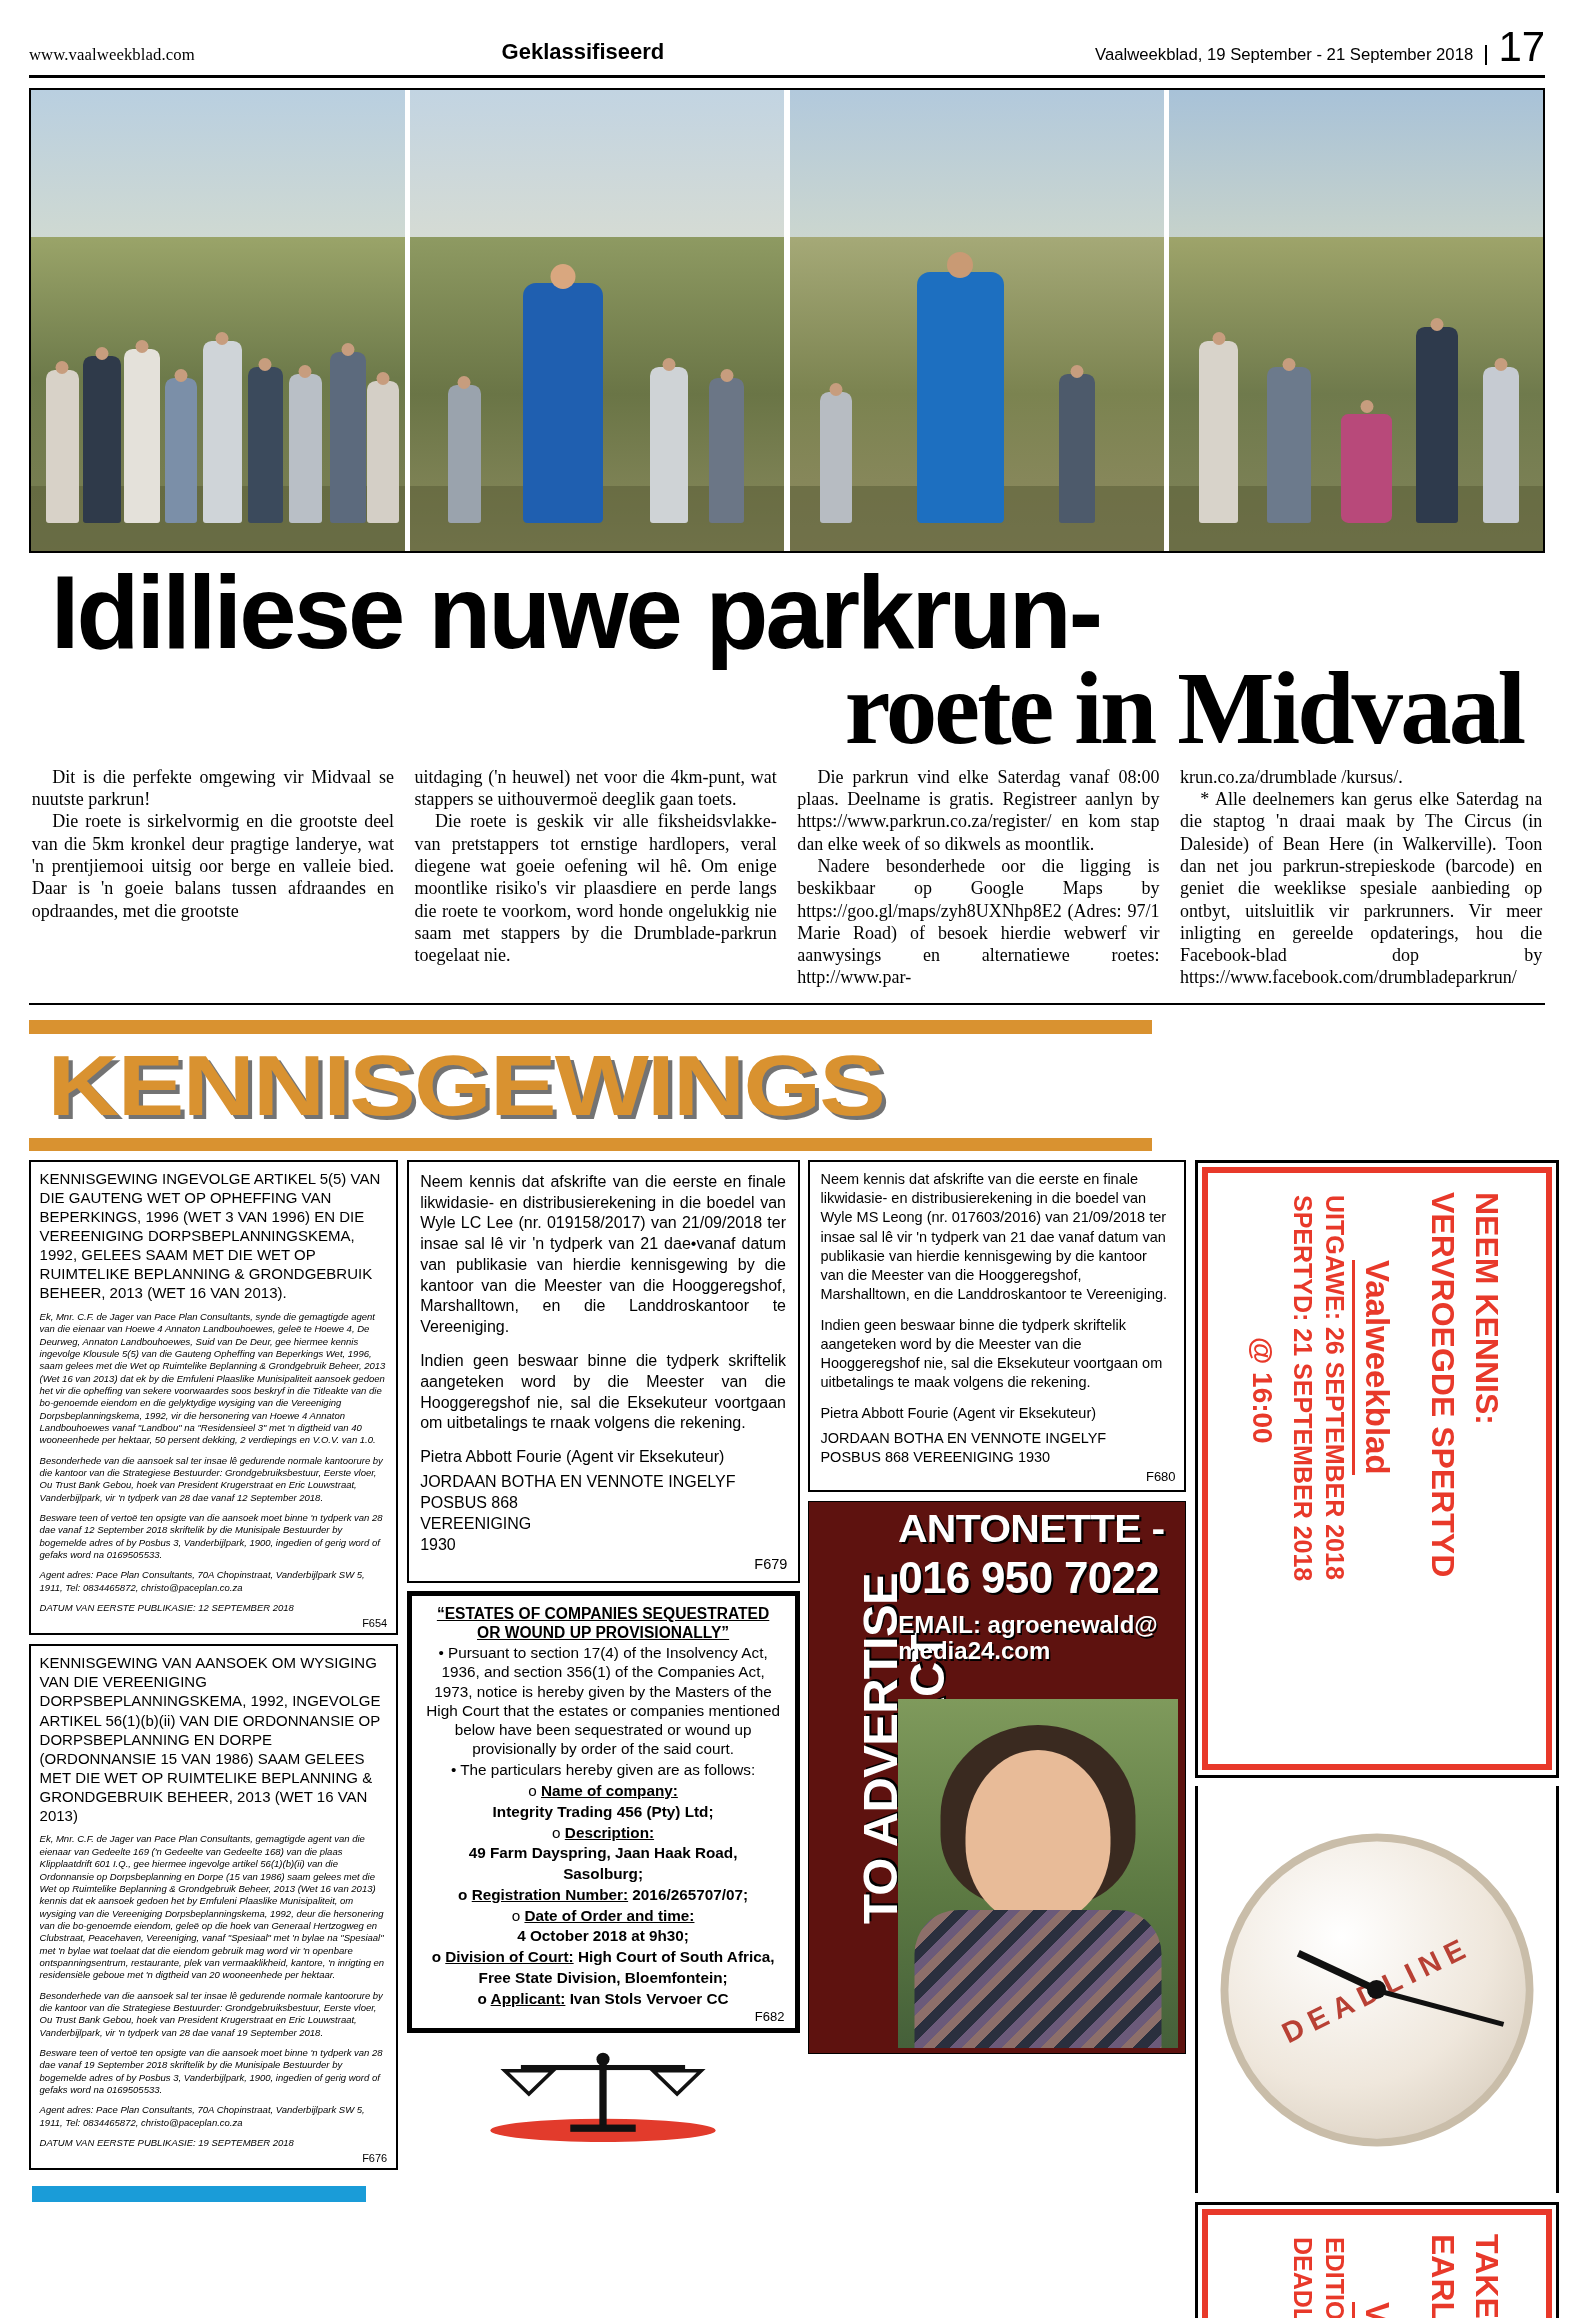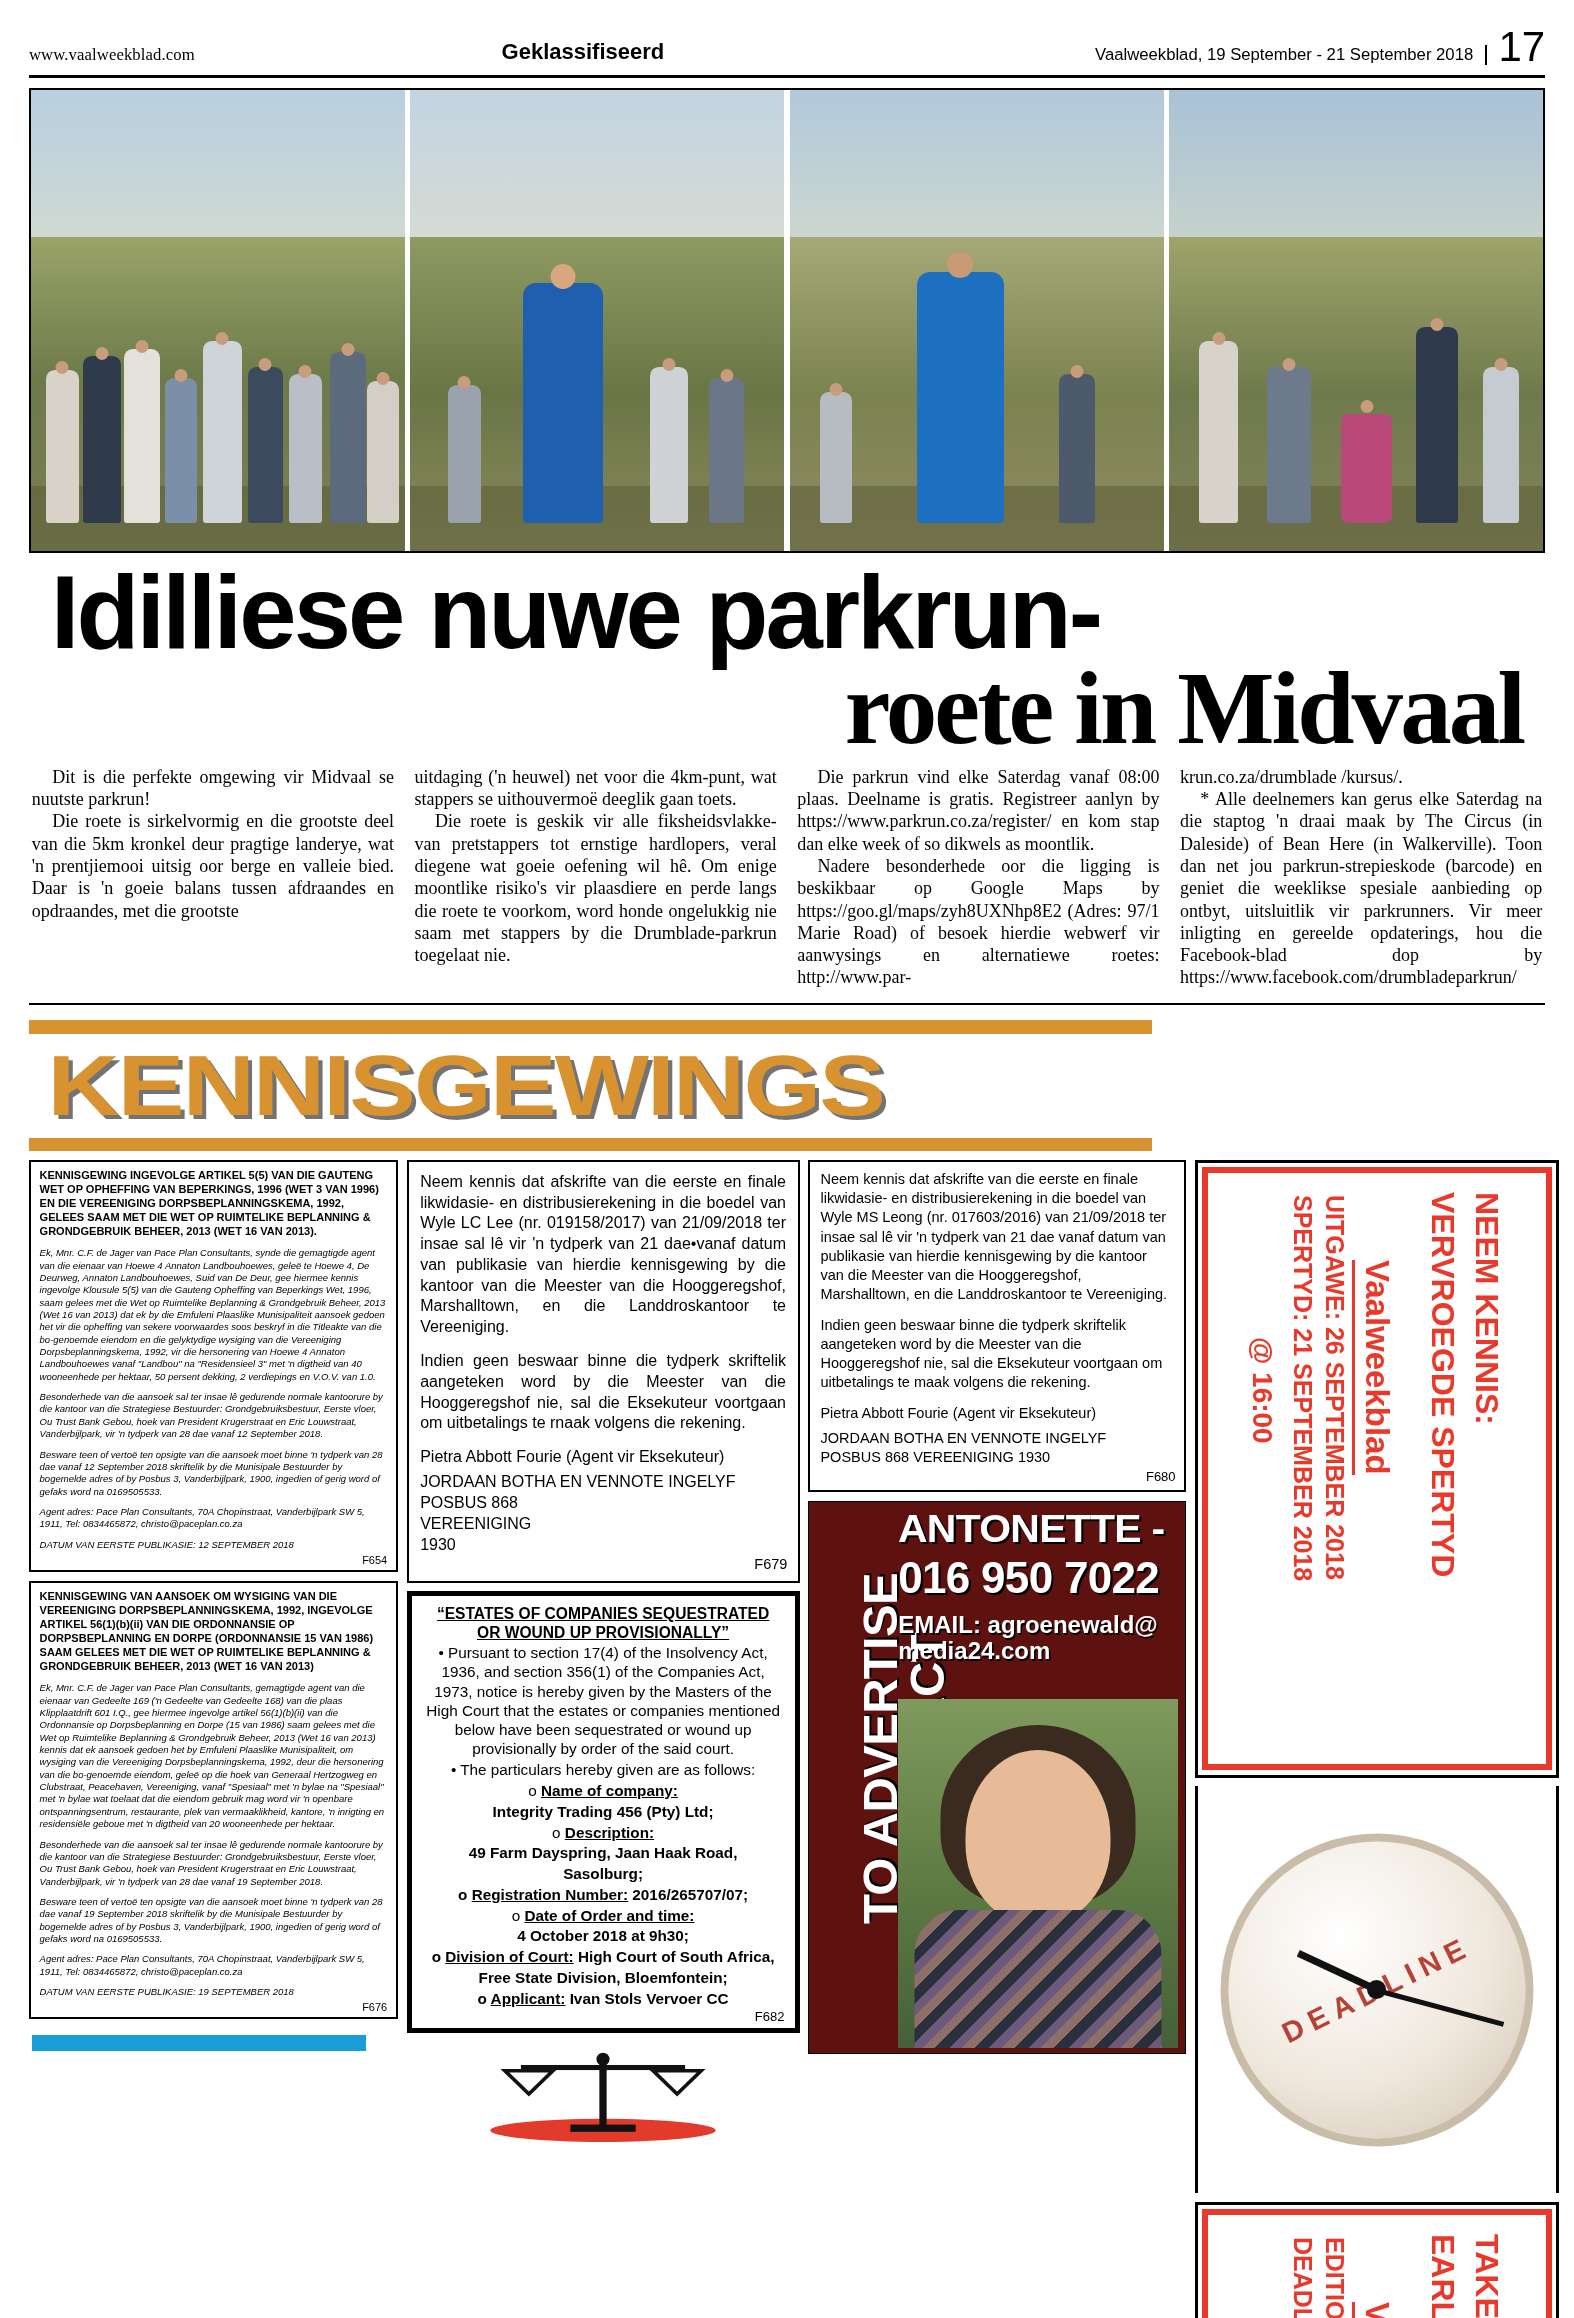--- a/index.html
+++ b/index.html
@@ -68,21 +68,21 @@
 
   
   .grid { display: flex; gap: 8.7px; margin: 8.7px 2.9px 0 2.9px; align-items: flex-start; }
   .col { display: flex; flex-direction: column; gap: 8.7px; }
   .c1 { width: 369px; }
   .c2 { width: 393px; }
   .c3 { width: 378px; }
   .c4 { width: 364px; }
 
   .notice { border: 2.2px solid #000; padding: 7.3px 8.7px 5.8px 8.7px; background:#fff; position: relative; }
-  .notice .hd { font-weight: 700; font-size: 11px; line-height: 1.27; }
+  .notice .hd { font-weight: 400; font-size: 15px; line-height: 1.27; }
   .notice .bd { font-size: 9.5px; line-height: 1.3; margin-top: 8.7px; font-style: italic; }
   .notice .bd p { margin: 0 0 8px 0; }
   .notice .ref { position: absolute; right: 8.7px; bottom: 4.4px; font-size: 11px; }
 
   .notice-lg { border: 2.2px solid #000; padding: 10.2px 11.6px 11.6px 11.6px; }
   .notice-lg p { font-size: 16px; line-height: 1.3; text-align: justify; margin: 0 0 13px 0; }
   .notice-lg p.lastblk { margin-bottom: 4.4px; }
   .notice-lg .addr { font-size: 16px; line-height: 1.3; }
   .notice-lg .ref { position:absolute; right: 10.2px; bottom: 9px; font-size: 14.5px; }
   .pos-rel { position: relative; }

